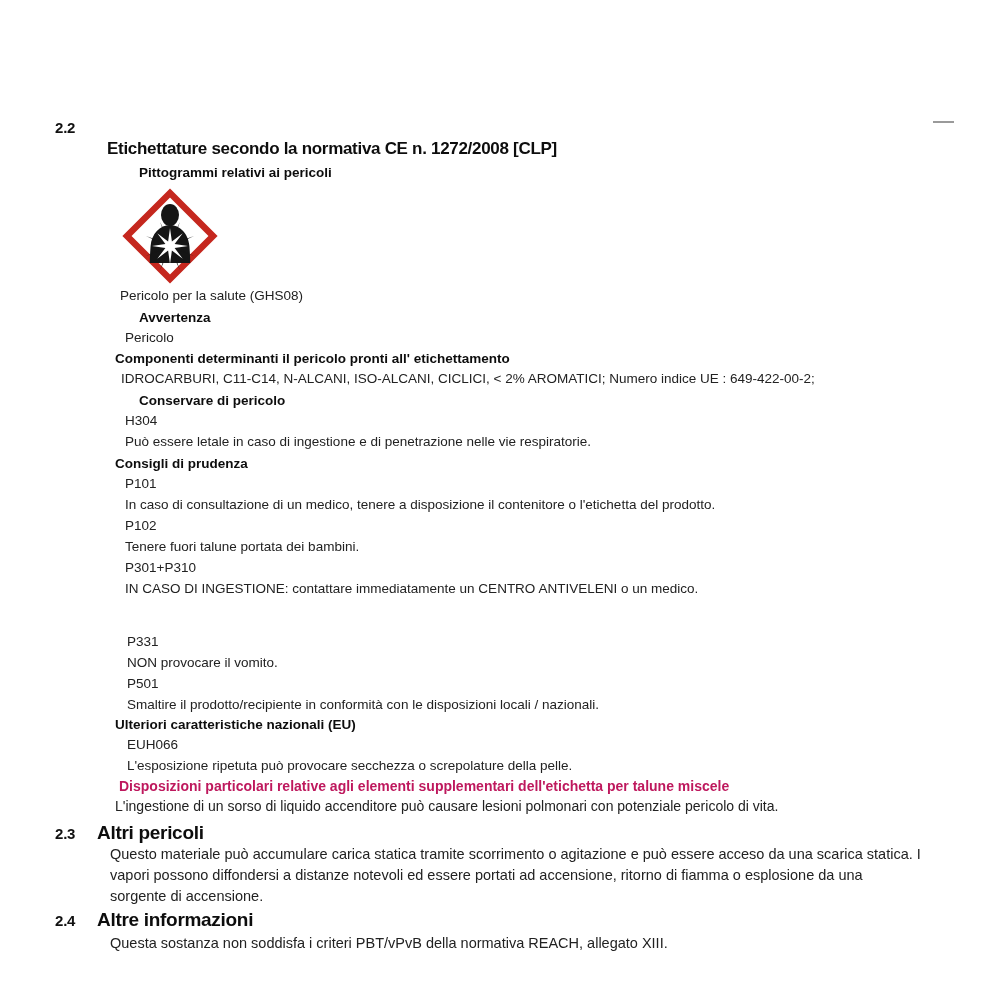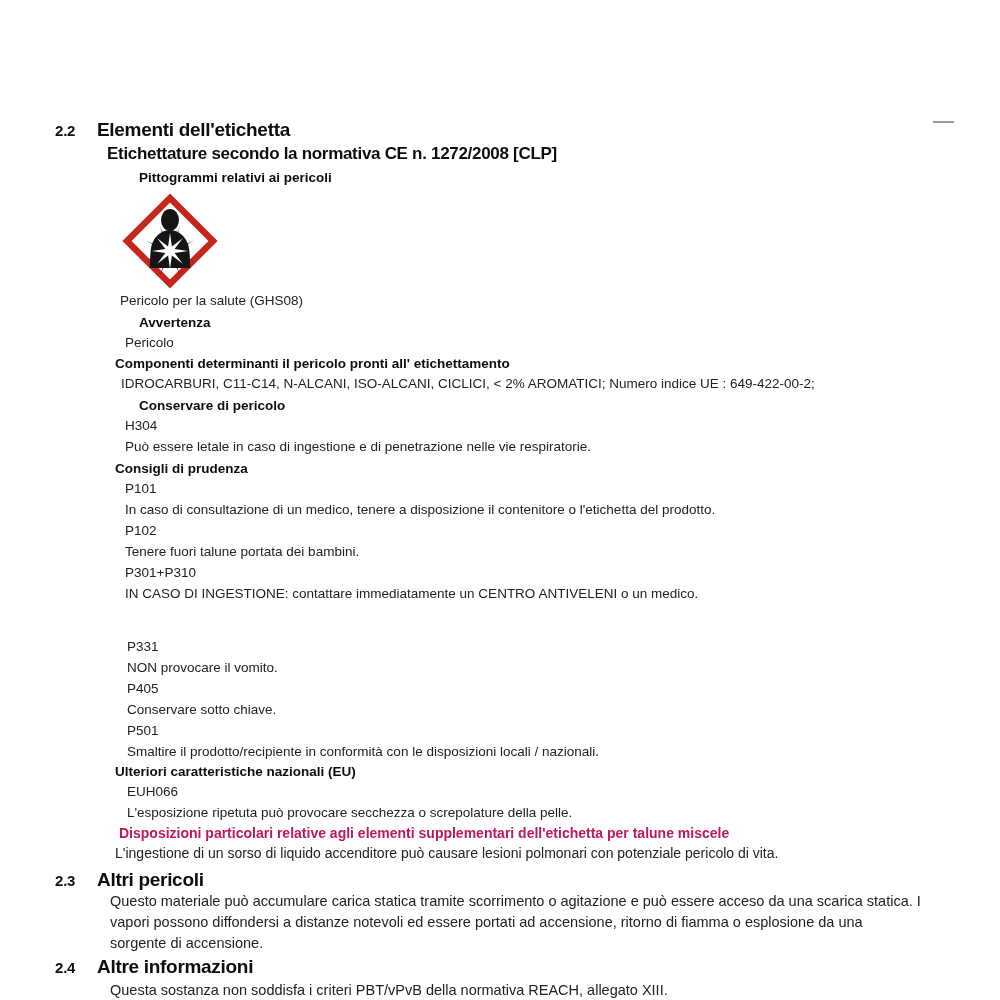--- a/index.html
+++ b/index.html
@@ -46,21 +46,20 @@
 <body>
 
 <div class="page">
 
   <div class="top-dash"></div>
 
   <div style="height:119px;"></div>
 
   <div class="sec-head">
     <span class="sec-num">2.2</span>
-    <span class="sec-title">Elementi dell'etichetta</span>
   </div>
 
   <div class="subtitle">Etichettature secondo la normativa CE n. 1272/2008 [CLP]</div>
 
   <div class="bold-label mt4">Pittogrammi relativi ai pericoli</div>
 
   <div class="pictogram-wrap">
     <svg width="96" height="96" viewBox="0 0 96 96" xmlns="http://www.w3.org/2000/svg">
       <polygon points="48,5 91,48 48,91 5,48" fill="#ffffff" stroke="#c5271e" stroke-width="6.5"></polygon>
       <g fill="#151515">
@@ -102,24 +101,20 @@
     <span class="desc">IN CASO DI INGESTIONE: contattare immediatamente un CENTRO ANTIVELENI o un medico.</span>
   </div>
 
   <div class="spacer-gap"></div>
 
   <div class="code-row row2">
     <span class="code">P331</span>
     <span class="desc">NON provocare il vomito.</span>
   </div>
   <div class="code-row row2">
-    <span class="code">P405</span>
-    <span class="desc">Conservare sotto chiave.</span>
-  </div>
-  <div class="code-row row2">
     <span class="code">P501</span>
     <span class="desc">Smaltire il prodotto/recipiente in conformità con le disposizioni locali / nazionali.</span>
   </div>
 
   <div class="bold-label" style="margin-top:1px;">Ulteriori caratteristiche nazionali (EU)</div>
 
   <div class="code-row row2">
     <span class="code">EUH066</span>
     <span class="desc">L'esposizione ripetuta può provocare secchezza o screpolature della pelle.</span>
   </div>

